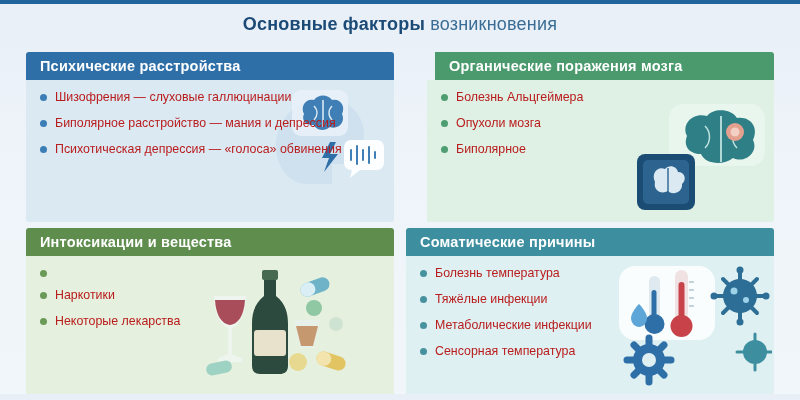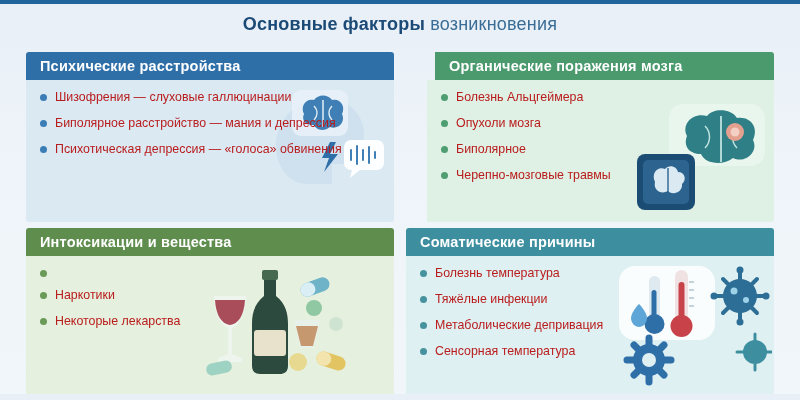--- a/index.html
+++ b/index.html
@@ -221,24 +221,20 @@
           <span class="bullet"></span>
           <span>Болезнь Альцгеймера</span>
         </div>
         <div class="item">
           <span class="bullet"></span>
           <span>Опухоли мозга</span>
         </div>
         <div class="item">
           <span class="bullet"></span>
           <span>Биполярное</span>
-        </div>
-        <div class="item">
-          <span class="bullet"></span>
-          <span>Черепно-мозговые травмы</span>
         </div>
       </div>
     </div>
 
     <div class="card c-olive">
       <div class="card-head">Интоксикации и вещества</div>
       <div class="card-body">
 
         <div class="art art-bottles">
           <svg width="160" height="120" viewBox="0 0 160 120">
@@ -353,21 +349,21 @@
         <div class="item">
           <span class="bullet"></span>
           <span>Болезнь температура</span>
         </div>
         <div class="item">
           <span class="bullet"></span>
           <span>Тяжёлые инфекции</span>
         </div>
         <div class="item">
           <span class="bullet"></span>
-          <span>Метаболические депривация</span>
+          <span>Метаболические инфекции</span>
         </div>
         <div class="item">
           <span class="bullet"></span>
           <span>Сенсорная температура</span>
         </div>
       </div>
     </div>
 
   </div>
 

